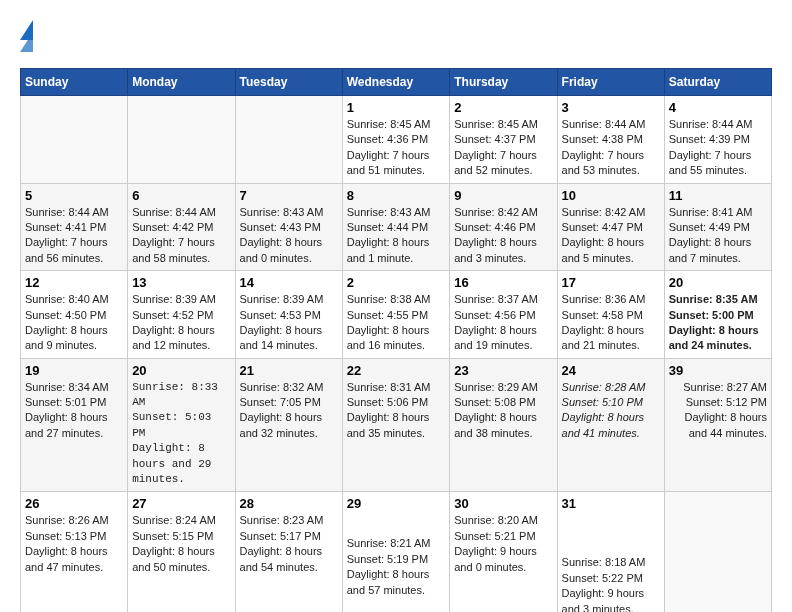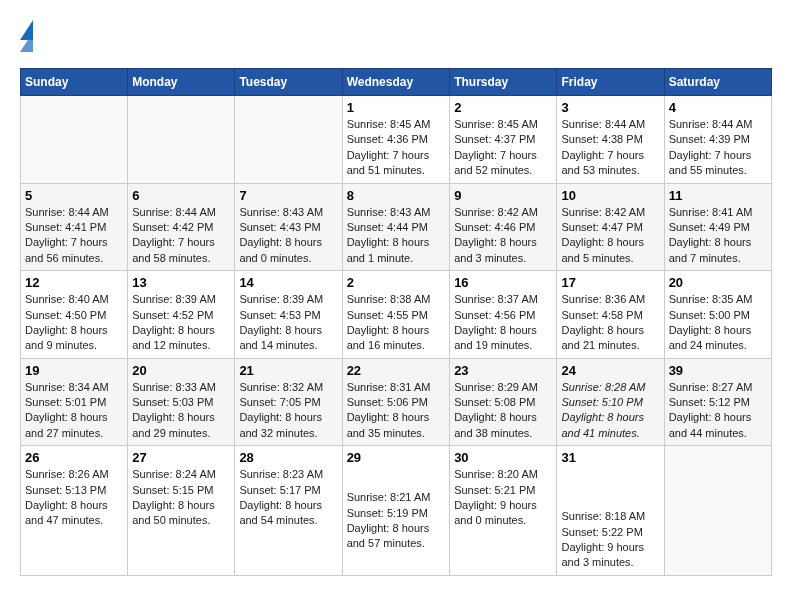--- a/index.html
+++ b/index.html
@@ -217,35 +217,35 @@
 Daylight: 8 hours and 19 minutes.</div>
         </td>
         <td>
           <span class="day-number">17</span>
           <div class="day-info" style="white-space: pre-line;">Sunrise: 8:36 AM
 Sunset: 4:58 PM
 Daylight: 8 hours and 21 minutes.</div>
         </td>
         <td>
           <span class="day-number">20</span>
-          <div class="day-info" style="white-space: pre-line;">Sunrise: 8:35 AM
+          <div class="day-info" style="white-space: pre-line; font-weight: bold;">Sunrise: 8:35 AM
 Sunset: 5:00 PM
 Daylight: 8 hours and 24 minutes.</div>
         </td>
       </tr>
       <tr>
         <td>
           <span class="day-number">19</span>
           <div class="day-info" style="white-space: pre-line;">Sunrise: 8:34 AM
 Sunset: 5:01 PM
 Daylight: 8 hours and 27 minutes.</div>
         </td>
         <td>
           <span class="day-number">20</span>
-          <div class="day-info" style="white-space: pre-line;">Sunrise: 8:33 AM
+          <div class="day-info" style="white-space: pre-line; font-family: Liberation Mono, monospace;">Sunrise: 8:33 AM
 Sunset: 5:03 PM
 Daylight: 8 hours and 29 minutes.</div>
         </td>
         <td>
           <span class="day-number">21</span>
           <div class="day-info" style="white-space: pre-line;">Sunrise: 8:32 AM
 Sunset: 7:05 PM
 Daylight: 8 hours and 32 minutes.</div>
         </td>
         <td>
@@ -261,21 +261,21 @@
 Daylight: 8 hours and 38 minutes.</div>
         </td>
         <td>
           <span class="day-number">24</span>
           <div class="day-info" style="white-space: pre-line; font-style: italic;">Sunrise: 8:28 AM
 Sunset: 5:10 PM
 Daylight: 8 hours and 41 minutes.</div>
         </td>
         <td>
           <span class="day-number">39</span>
-          <div class="day-info" style="white-space: pre-line;">Sunrise: 8:27 AM
+          <div class="day-info" style="white-space: pre-line; text-align: right;">Sunrise: 8:27 AM
 Sunset: 5:12 PM
 Daylight: 8 hours and 44 minutes.</div>
         </td>
       </tr>
       <tr>
         <td>
           <span class="day-number">26</span>
           <div class="day-info" style="white-space: pre-line;">Sunrise: 8:26 AM
 Sunset: 5:13 PM
 Daylight: 8 hours and 47 minutes.</div>

